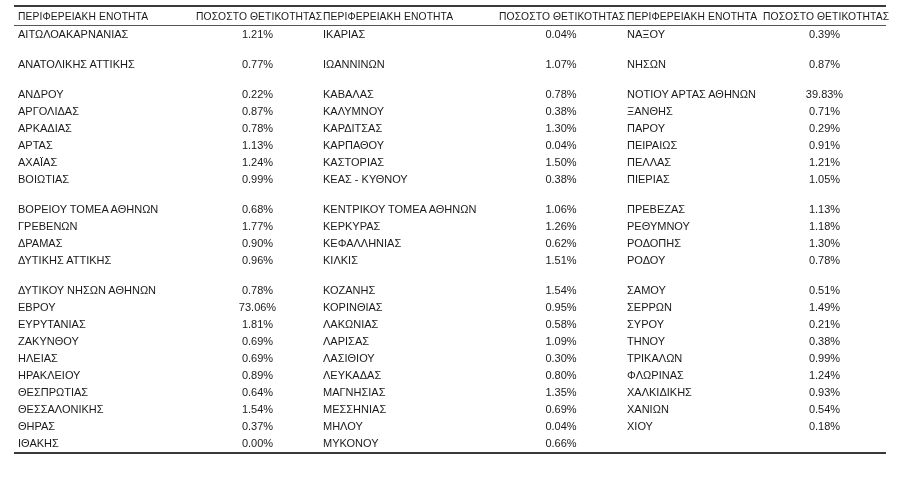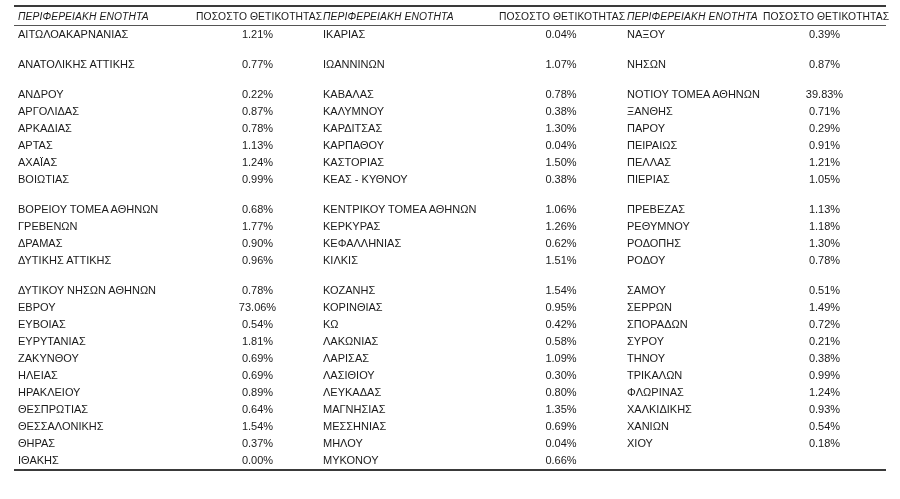--- a/index.html
+++ b/index.html
@@ -28,21 +28,21 @@
 
   thead th {
     font-size: 10.3px;
     font-weight: 400;
     letter-spacing: 0.1px;
     color: #1a1a1a;
     padding: 4px 0 3px 0;
     border-bottom: 1px solid #555;
     white-space: nowrap;
   }
-  th.h-name { text-align: left;   padding-left: 4px; font-style: italic; }
+  th.h-name { text-align: left;   padding-left: 4px; }
   th.h-val  { text-align: right; }
 
   tbody td {
     font-size: 11px;
     font-weight: 400;
     color: #1a1a1a;
     height: 17px;
     line-height: 17px;
     padding: 0;
     white-space: nowrap;
@@ -117,21 +117,21 @@
           <td class="c-name"></td>
           <td class="c-val"></td>
           <td class="c-name"></td>
           <td class="c-val"></td>
         </tr>
         <tr>
           <td class="c-name">ΑΝΔΡΟΥ</td>
           <td class="c-val">0.22%</td>
           <td class="c-name">ΚΑΒΑΛΑΣ</td>
           <td class="c-val">0.78%</td>
-          <td class="c-name">ΝΟΤΙΟΥ ΤΟΜΕΑ ΑΘΗΝΩΝ</td>
+          <td class="c-name">ΝΟΤΙΟΥ ΑΡΤΑΣ ΑΘΗΝΩΝ</td>
           <td class="c-val">39.83%</td>
         </tr>
         <tr>
           <td class="c-name">ΑΡΓΟΛΙΔΑΣ</td>
           <td class="c-val">0.87%</td>
           <td class="c-name">ΚΑΛΥΜΝΟΥ</td>
           <td class="c-val">0.38%</td>
           <td class="c-name">ΞΑΝΘΗΣ</td>
           <td class="c-val">0.71%</td>
         </tr>
@@ -225,28 +225,20 @@
         </tr>
         <tr>
           <td class="c-name">ΕΒΡΟΥ</td>
           <td class="c-val">73.06%</td>
           <td class="c-name">ΚΟΡΙΝΘΙΑΣ</td>
           <td class="c-val">0.95%</td>
           <td class="c-name">ΣΕΡΡΩΝ</td>
           <td class="c-val">1.49%</td>
         </tr>
         <tr>
-          <td class="c-name">ΕΥΒΟΙΑΣ</td>
-          <td class="c-val">0.54%</td>
-          <td class="c-name">ΚΩ</td>
-          <td class="c-val">0.42%</td>
-          <td class="c-name">ΣΠΟΡΑΔΩΝ</td>
-          <td class="c-val">0.72%</td>
-        </tr>
-        <tr>
           <td class="c-name">ΕΥΡΥΤΑΝΙΑΣ</td>
           <td class="c-val">1.81%</td>
           <td class="c-name">ΛΑΚΩΝΙΑΣ</td>
           <td class="c-val">0.58%</td>
           <td class="c-name">ΣΥΡΟΥ</td>
           <td class="c-val">0.21%</td>
         </tr>
         <tr>
           <td class="c-name">ΖΑΚΥΝΘΟΥ</td>
           <td class="c-val">0.69%</td>

